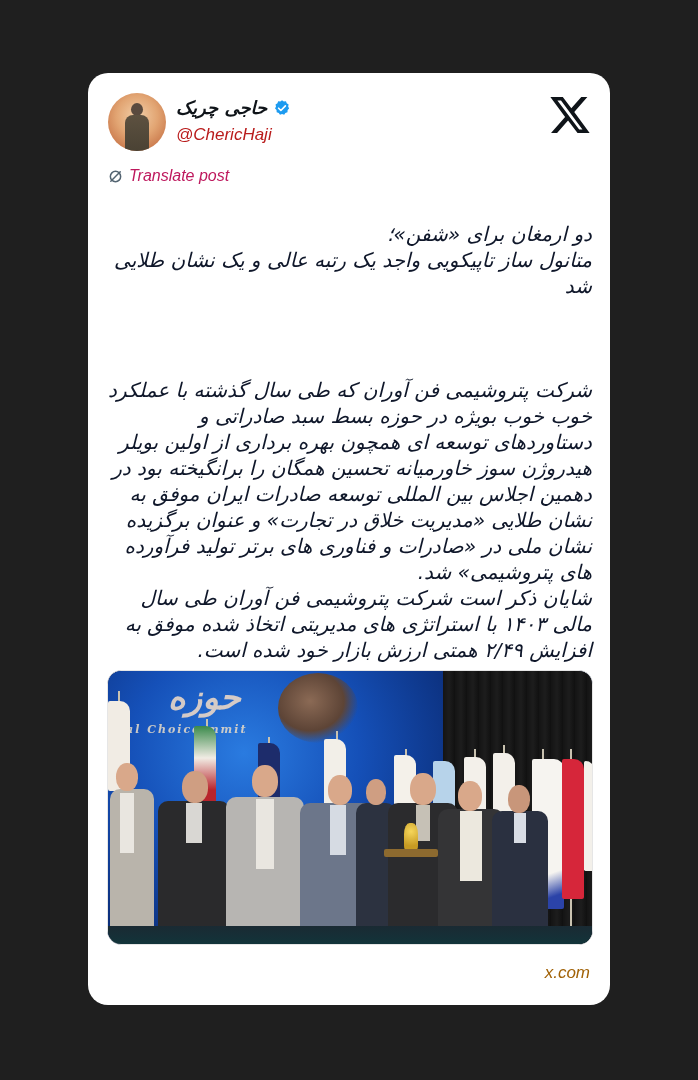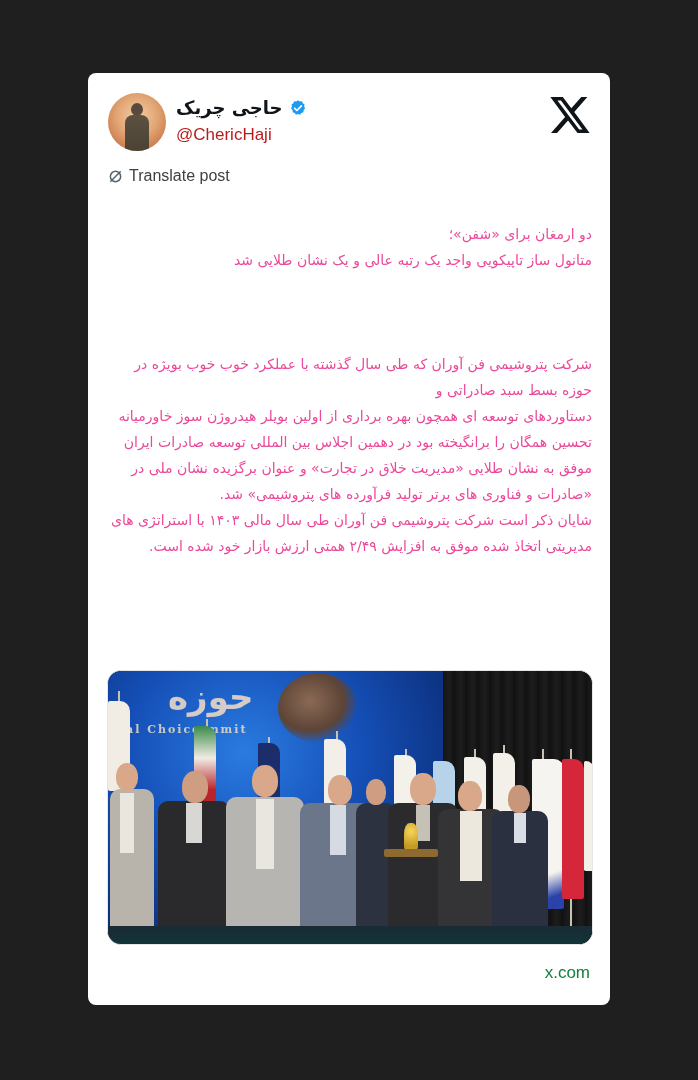--- a/index.html
+++ b/index.html
@@ -14,21 +14,22 @@
     overflow: hidden;
     font-family: "DejaVu Sans", "Liberation Sans", sans-serif;
   }
   .card {
     position: absolute;
     left: 88px;
     top: 73px;
     width: 522px;
     height: 932px;
     background: #ffffff;
-    border-radius: 8px;
+    border-radius: 20px;
+    font-style: italic;
   }
   .header {
     position: absolute;
     left: 20px;
     top: 18px;
     right: 18px;
     height: 62px;
   }
   .avatar {
     position: absolute;
@@ -100,32 +101,32 @@
     align-items: center;
     gap: 6px;
     font-size: 16px;
     font-family: "Liberation Sans", sans-serif;
   }
   .translate-icon {
     width: 15px;
     height: 15px;
   }
   .translate-label {
-    color: #404040;
+    color: #be185d;
   }
   .tweet-text {
     position: absolute;
     left: 18px;
     right: 18px;
     top: 122px;
     direction: rtl;
     text-align: right;
-    font-size: 14px;
+    font-size: 20px;
     line-height: 26px;
-    color: #ec4899;
+    color: #0f172a;
     white-space: pre-line;
   }
   .media {
     position: absolute;
     left: 19px;
     top: 597px;
     width: 484px;
     height: 273px;
     border-radius: 14px;
     overflow: hidden;
@@ -228,21 +229,21 @@
     width: 54px;
     height: 8px;
     background: #8d6a2f;
     border-radius: 2px;
   }
   .footer-domain {
     position: absolute;
     right: 20px;
     bottom: 22px;
     font-size: 17px;
-    color: #15803d;
+    color: #a16207;
     font-family: "Liberation Sans", sans-serif;
     text-align: right;
   }
 </style>
 </head>
 <body>
 
 <div class="card">
 
   <div class="header">

